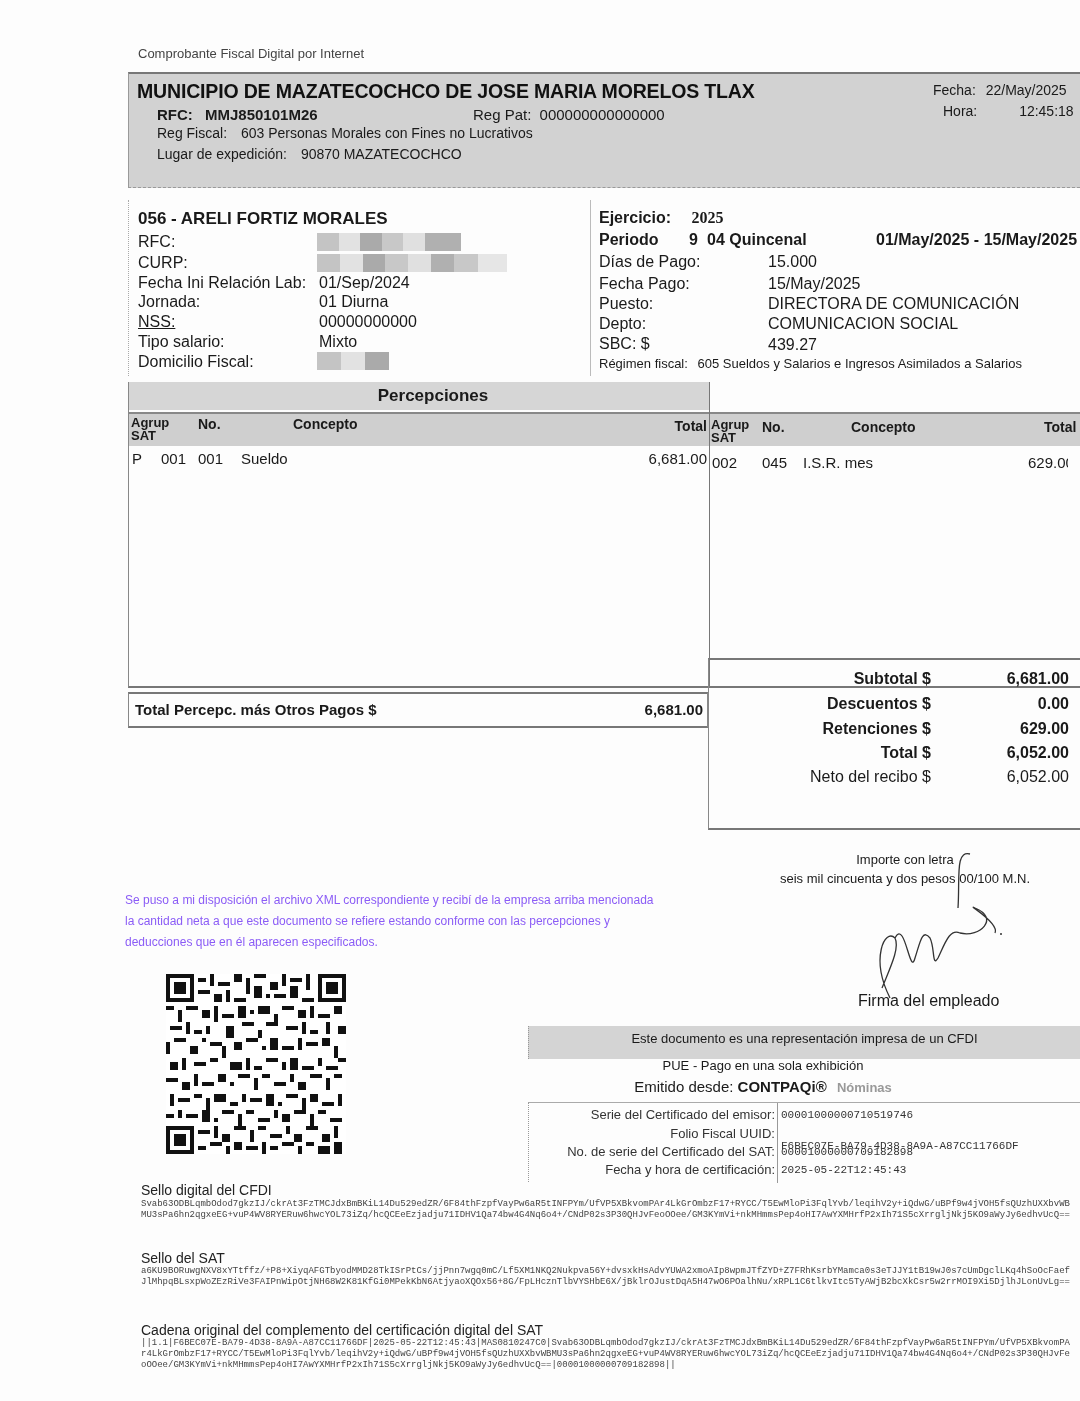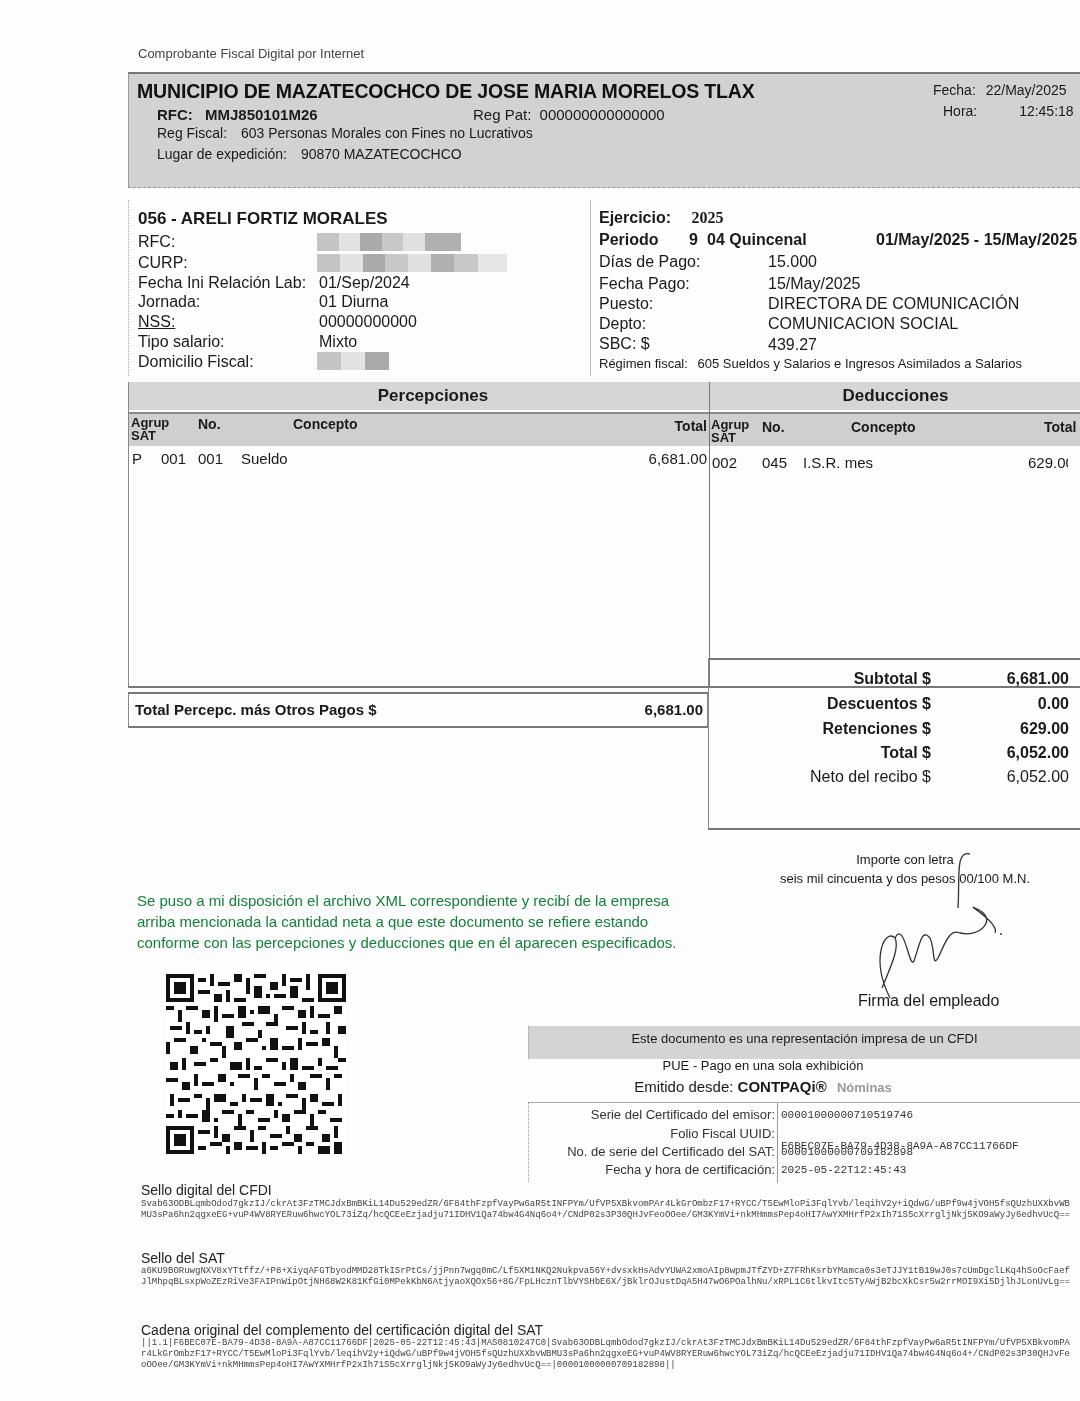--- a/index.html
+++ b/index.html
@@ -26,21 +26,21 @@
   .col-hdr { top: 30px; height: 34px; background: #cfcfcf; border-top: 2px solid #888; font-size: 13px; font-weight: bold; }
   .divider { left: 580px; top: 0; width: 1px; height: 306px; background: #777; }
   .cell { font-size: 15px; white-space: nowrap; }
 
   .tot-left { left: 128px; top: 692px; width: 580px; height: 36px; border: 1px solid #888; border-top: 2px solid #777; border-bottom: 2px solid #777; }
   .tot-right { left: 708px; top: 658px; width: 372px; height: 172px; border-left: 1px solid #888; border-top: 2px solid #777; border-bottom: 2px solid #777; }
   .tot-lbl { font-size: 16px; font-weight: bold; text-align: right; width: 230px; white-space: nowrap; }
   .tot-val { font-size: 16px; font-weight: bold; text-align: right; width: 130px; white-space: nowrap; }
 
   .importe { left: 740px; top: 852px; width: 330px; text-align: center; font-size: 13px; }
-  .disclaimer { left: 137px; top: 890px; width: 540px; font-size: 15px; color: #15803d; line-height: 21px; }
+  .disclaimer { left: 125px; top: 890px; width: 540px; font-size: 12px; color: #8b5cf6; line-height: 21px; }
   .firma-label { left: 858px; top: 992px; font-size: 16px; }
 
   .qr { left: 166px; top: 974px; width: 180px; height: 180px; background: #fff; }
 
   .cfdi-title-box { left: 528px; top: 1026px; width: 552px; height: 33px; background: #d4d4d4; font-size: 13px; text-align: center; line-height: 26px; border-left: 1px dotted #999; }
   .pue { left: 528px; top: 1058px; width: 470px; text-align: center; font-size: 13px; }
   .emitido { left: 528px; top: 1078px; width: 470px; text-align: center; font-size: 15px; }
   .cert-box { left: 528px; top: 1102px; width: 552px; height: 80px; border-top: 1px solid #aaa; border-left: 1px dotted #999; }
   .cert-lbl { width: 246px; text-align: right; font-size: 13px; color: #333; white-space: nowrap; }
   .cert-val { left: 252px; font-size: 11px; color: #333; white-space: nowrap; font-family: "Liberation Mono", monospace; }
@@ -133,21 +133,20 @@
   <div class="abs field" style="left:177px; top:136px;">439.27</div>
 
   <div class="abs" style="left:8px; top:156px; font-size:13px; white-space:nowrap;">
     <span>Régimen fiscal:</span>
     <span style="margin-left:6px;">605 Sueldos y Salarios e Ingresos Asimilados a Salarios</span>
   </div>
 </div>
 
 <div class="abs table-wrap">
   <div class="abs sec-title" style="left:0; width:580px;padding-left:28px;">Percepciones</div>
-  <div class="abs sec-title" style="left:581px; width:371px;">Deducciones</div>
 
   <div class="abs col-hdr" style="left:0; width:580px;">
     <div class="abs" style="left:2px; top:2px; line-height:13px;">
       <div>Agrup</div>
       <div>SAT</div>
     </div>
     <div class="abs" style="left:69px; top:2px; font-size:14px;">No.</div>
     <div class="abs" style="left:164px; top:2px; font-size:14px;">Concepto</div>
     <div class="abs" style="right:2px; top:4px; font-size:14px;">Total</div>
   </div>

